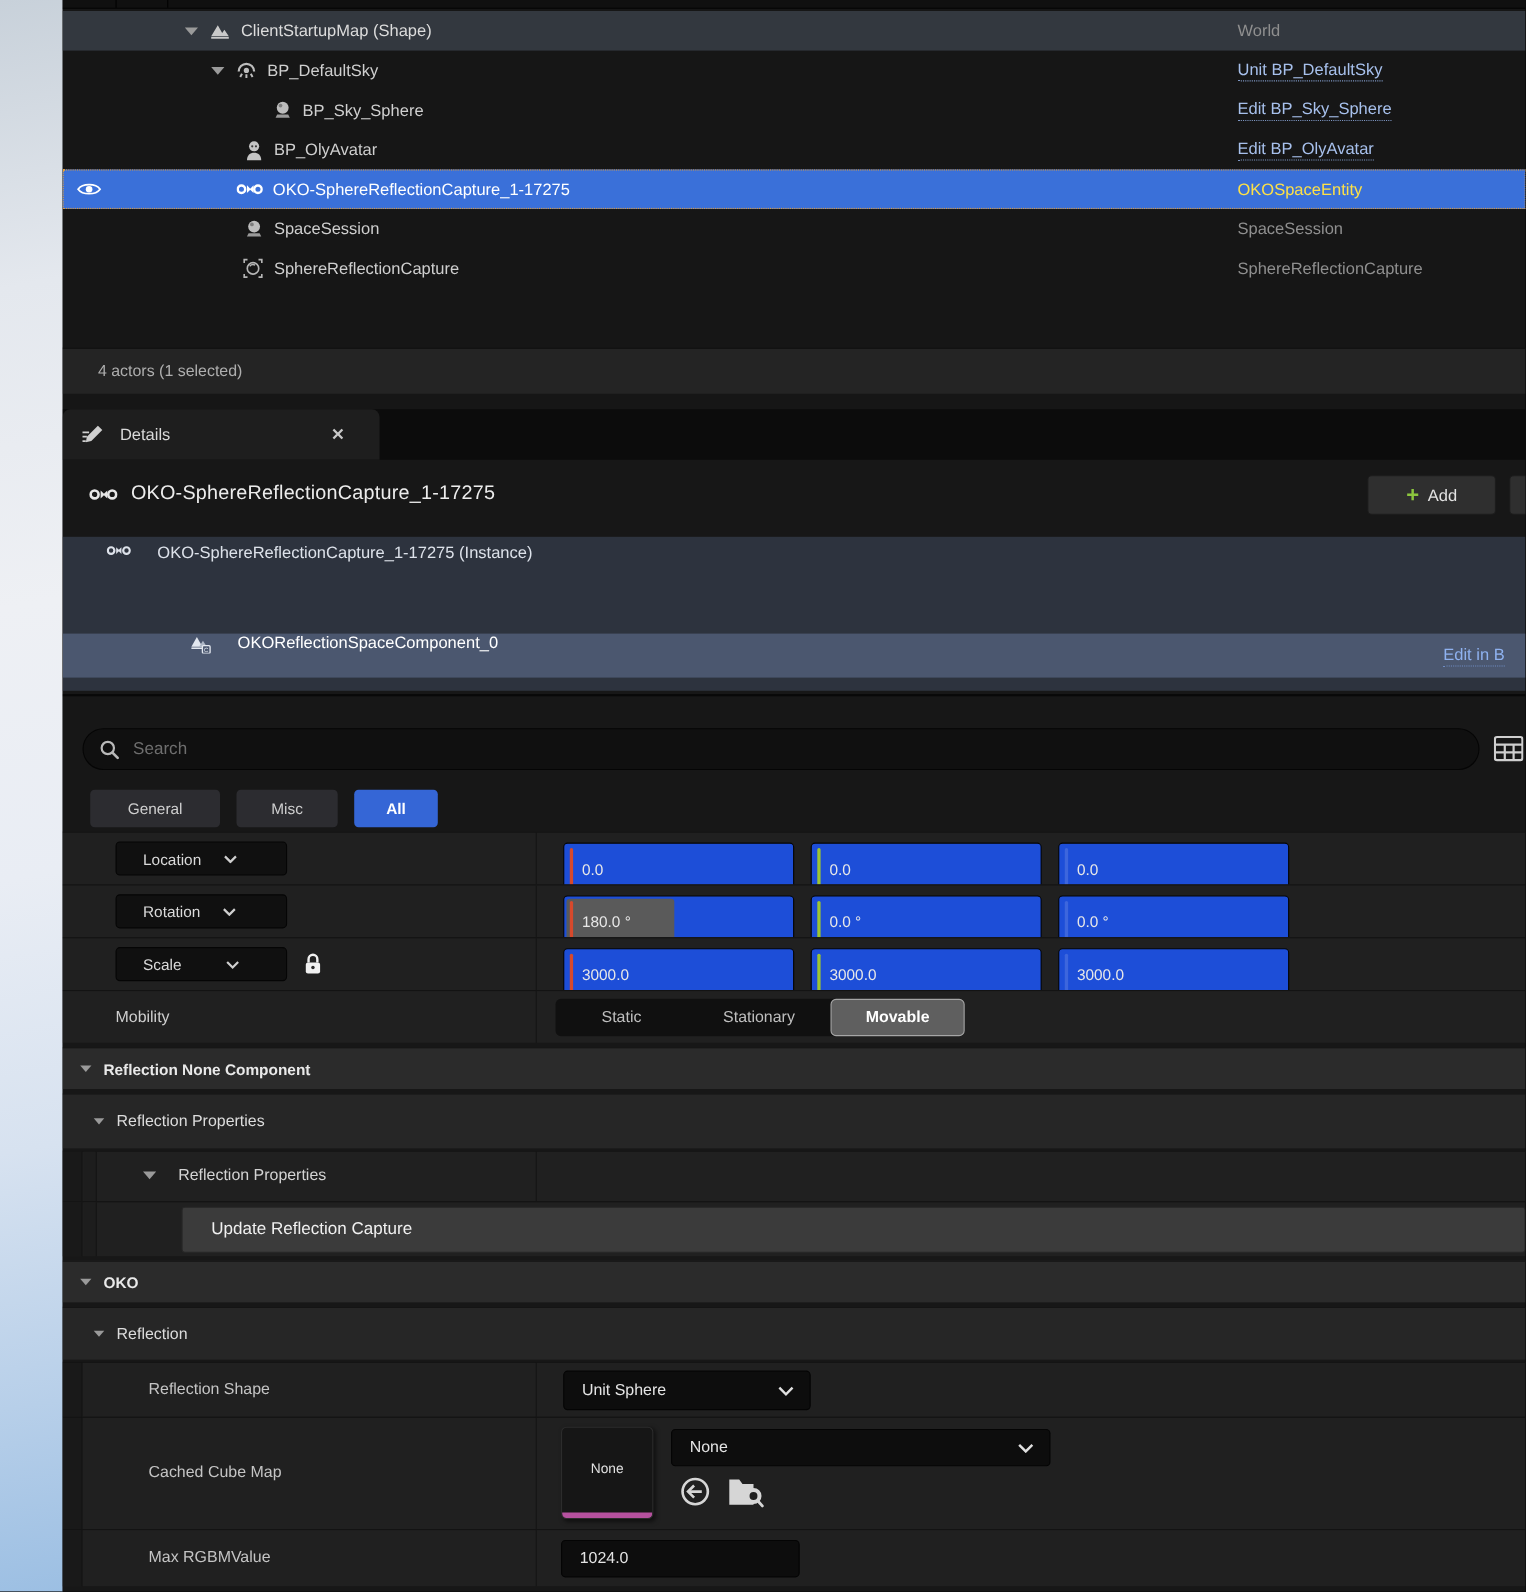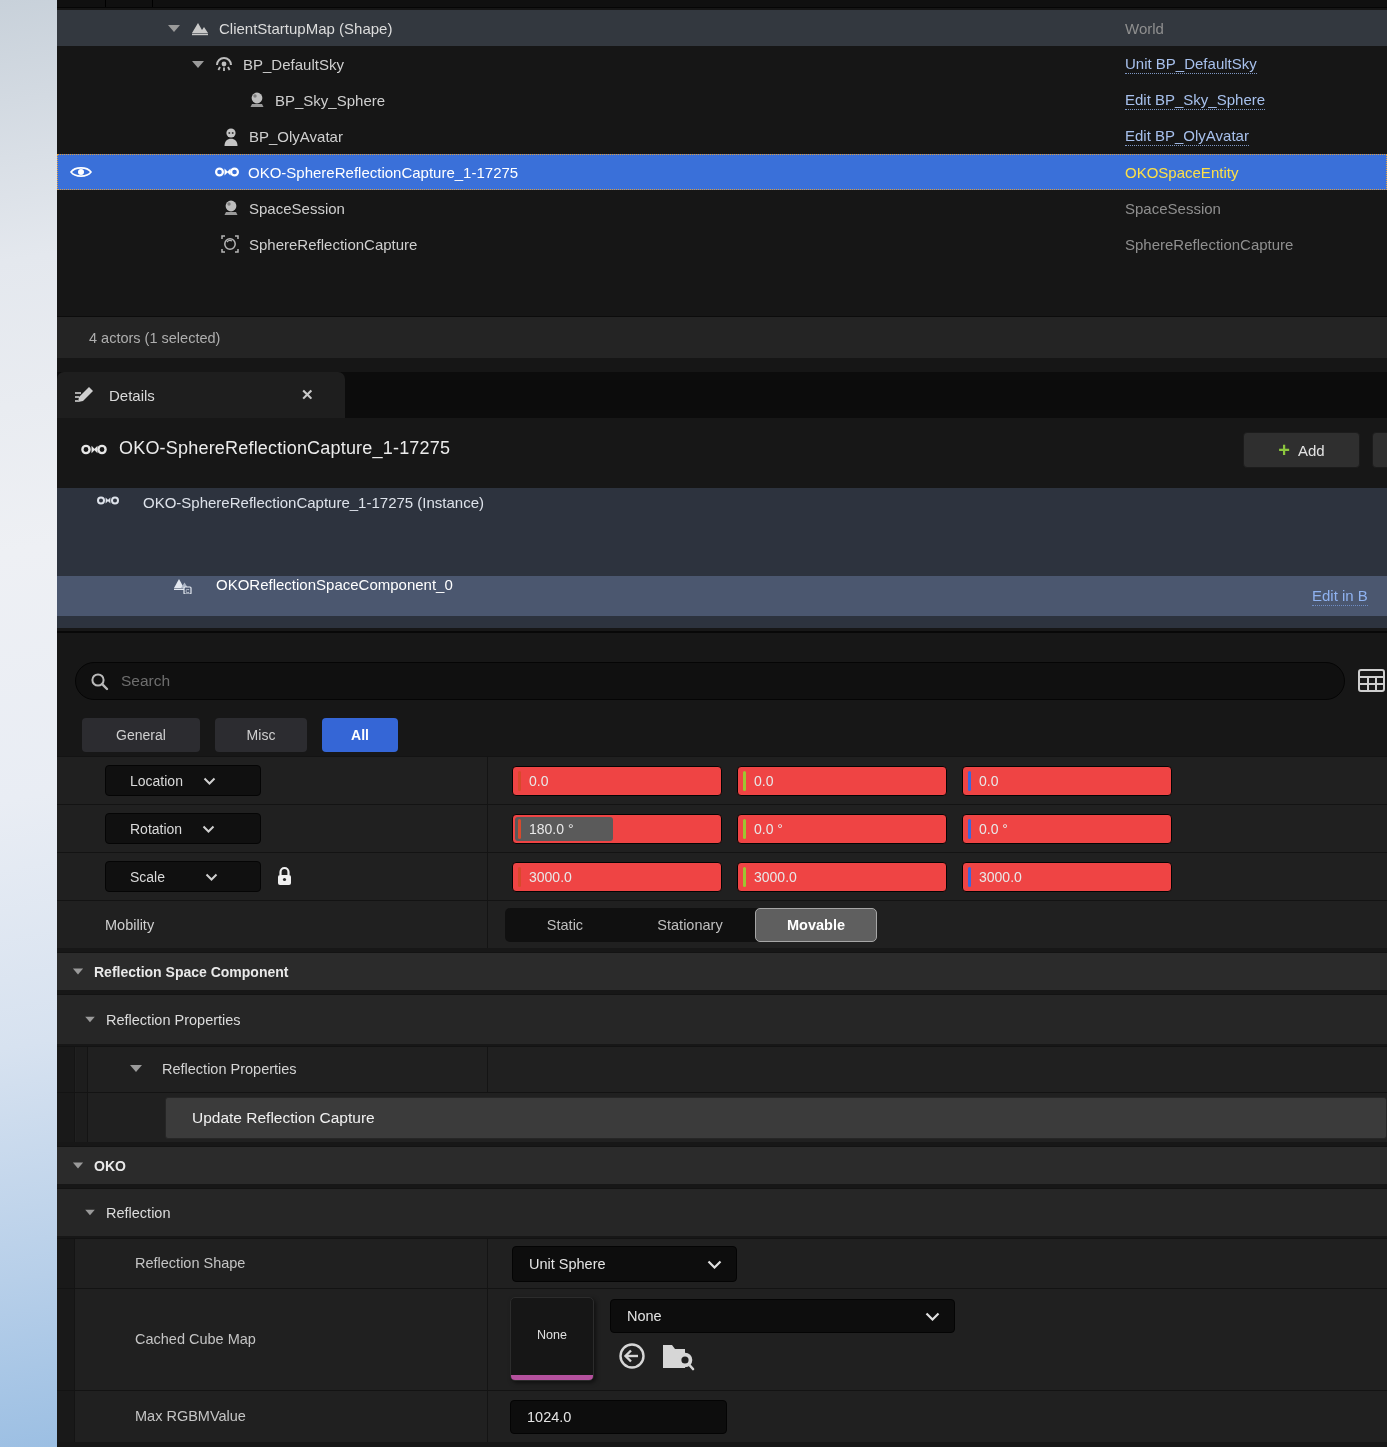--- a/index.html
+++ b/index.html
@@ -65,21 +65,21 @@
   
   .grow { position:absolute; left:0; width:100%; background:#202020; border-top:1px solid #131313; }
   .grow .coldiv { position:absolute; left:430px; top:0; width:1px; height:100%; background:#141414; }
   .gutter1 { position:absolute; left:0; top:0; width:18px; height:100%; background:#191919; border-right:1px solid #141414; }
   .gutter2 { position:absolute; left:19px; top:0; width:12px; height:100%; background:#1d1d1d; border-right:1px solid #141414; }
 
   .ddbtn { position:absolute; left:48px; width:156px; height:31px; background:#101010; border:1px solid #050505; border-radius:4px; display:flex; align-items:center; color:#dadada; font-size:14px; padding-left:24px; }
   .ddbtn .chev { margin-left:20px; }
   .plabel { position:absolute; font-size:14.5px; color:#c4c4c4; white-space:nowrap; }
 
-  .vfield { position:absolute; width:210px; height:30px; background:#ef4444; border:1px solid #040404; border-radius:4px; color:#e8e8e8; font-size:14px; display:flex; align-items:center; padding-left:16px; overflow:hidden; }
+  .vfield { position:absolute; width:210px; height:47px; background:#1d4ed8; border:1px solid #040404; border-radius:4px; color:#e8e8e8; font-size:14px; display:flex; align-items:center; padding-left:16px; overflow:hidden; }
   .vfield .axis { position:absolute; left:5px; top:4px; bottom:4px; width:3px; border-radius:2px; }
   .vfield .fillpct { position:absolute; left:2px; top:2px; bottom:2px; width:47%; background:#5a5a5a; border-radius:3px; }
   .vfield span { position:relative; z-index:2; }
 
   .seg { position:absolute; left:448px; height:34px; background:#101010; border-radius:5px; display:flex; align-items:center; }
   .seg .opt { height:34px; display:flex; align-items:center; justify-content:center; color:#bfbfbf; font-size:14.5px; }
   .seg .opt.on { background:#5f5f5f; border:1px solid #a6a6a6; border-radius:5px; color:#fff; font-weight:bold; }
 
   .cat { position:absolute; left:0; width:100%; display:flex; align-items:center; }
   .cat .ctext { font-size:14px; color:#e9e9e9; }
@@ -406,21 +406,21 @@
             </div>
           <div class="opt on" style="width:122px">
               <span>Movable</span>
             </div>
         </div>
       </div>
 
       <div class="cat bold" style="top:534px;height:38px">
         <div style="width:15px"></div>
         <div class="tri" style="transform:scale(.85)"></div>
-        <span class="ctext">Reflection Space Component</span>
+        <span class="ctext">Reflection None Component</span>
       </div>
 
       <div class="cat subc" style="top:576px;height:50px">
         <div style="width:27px"></div>
         <div class="tri" style="transform:scale(.8)"></div>
         <span class="ctext">Reflection Properties</span>
       </div>
 
       <div class="grow" style="top:628px;height:46px">
         <div class="gutter1"></div>

